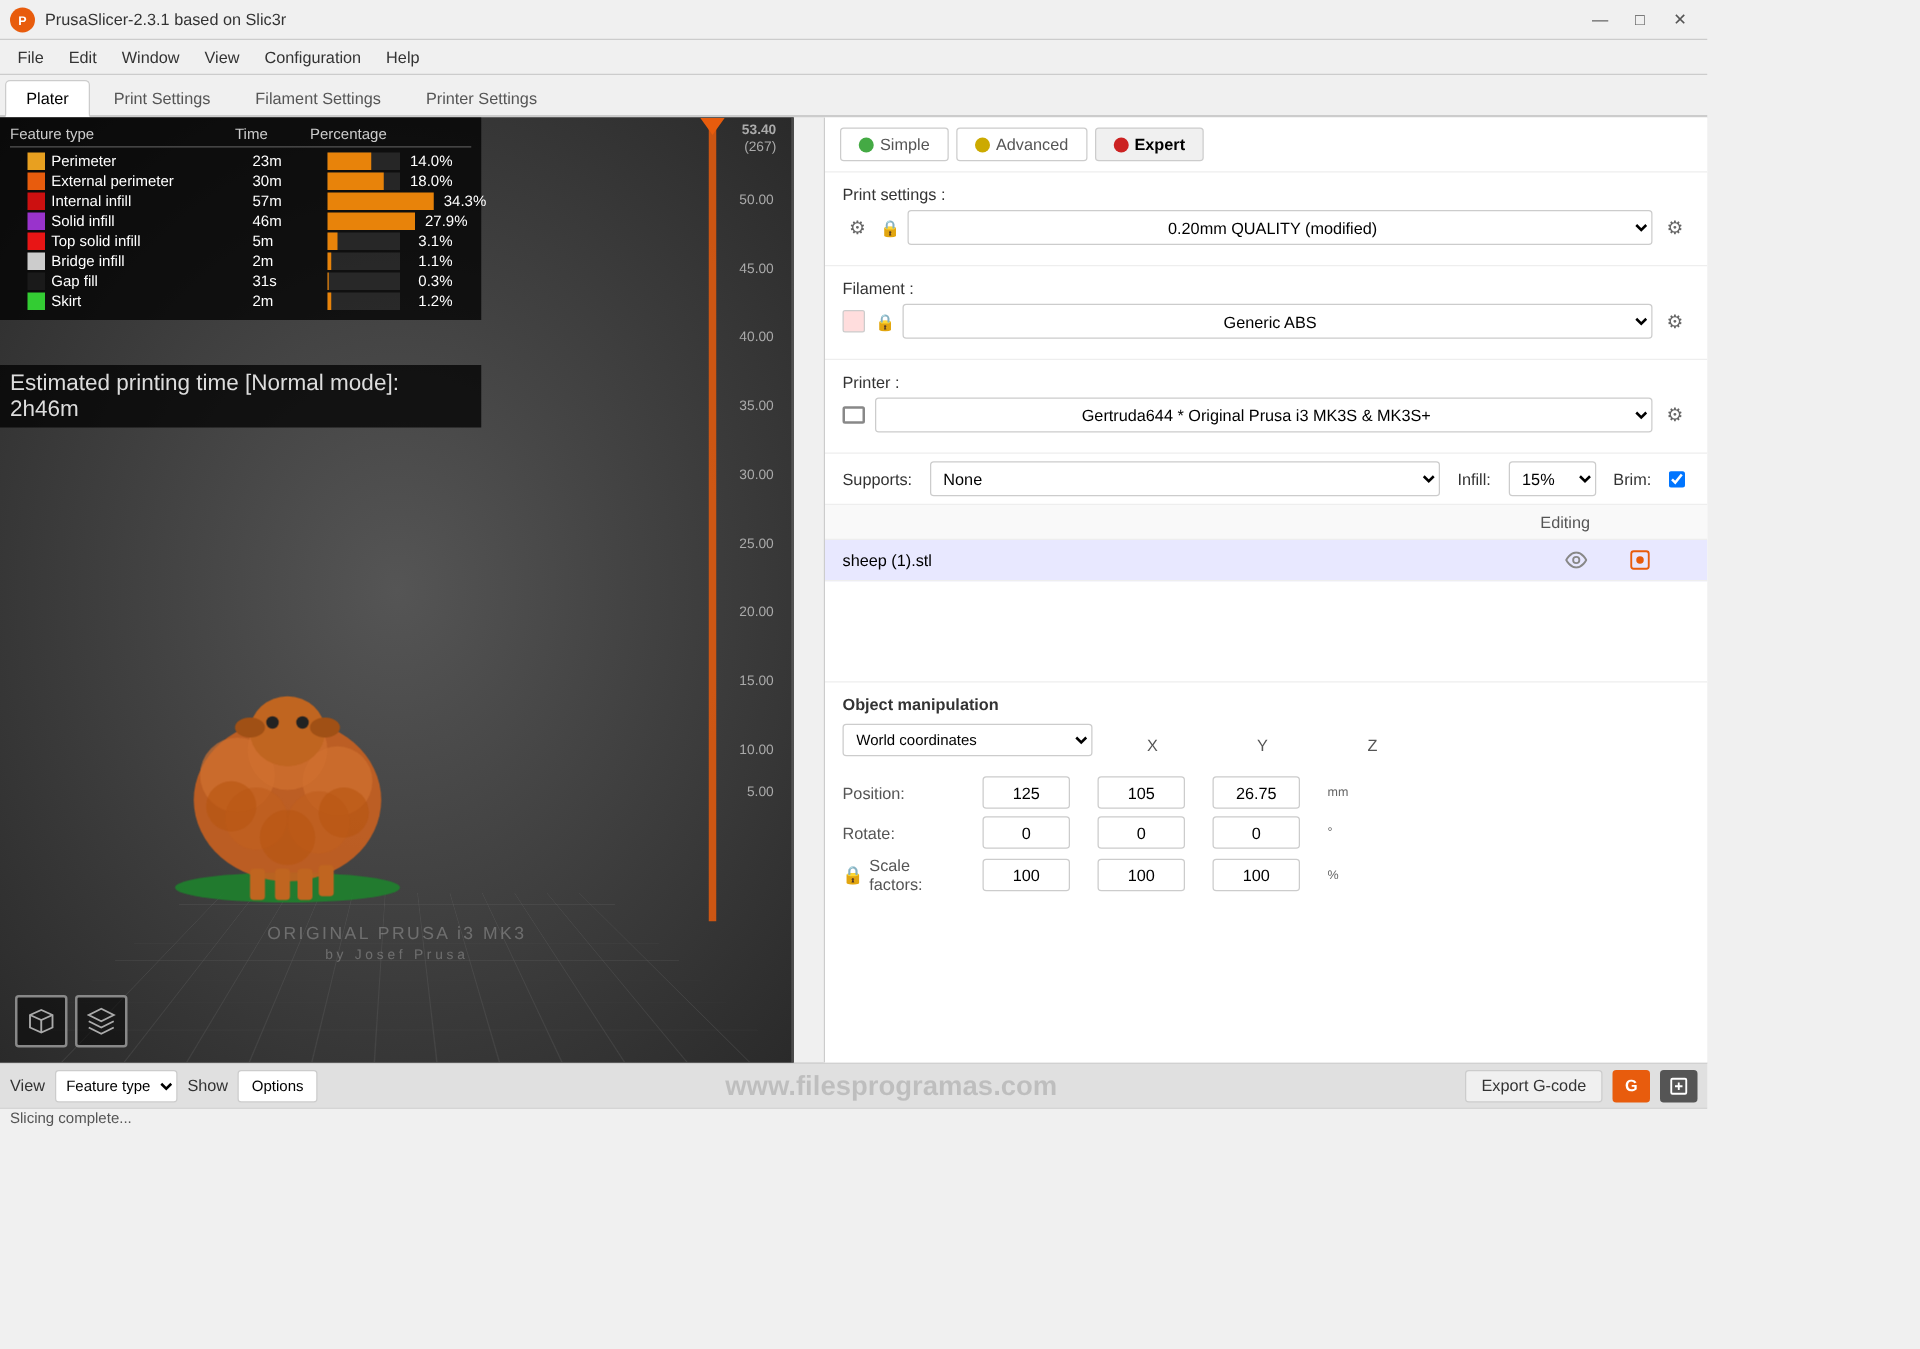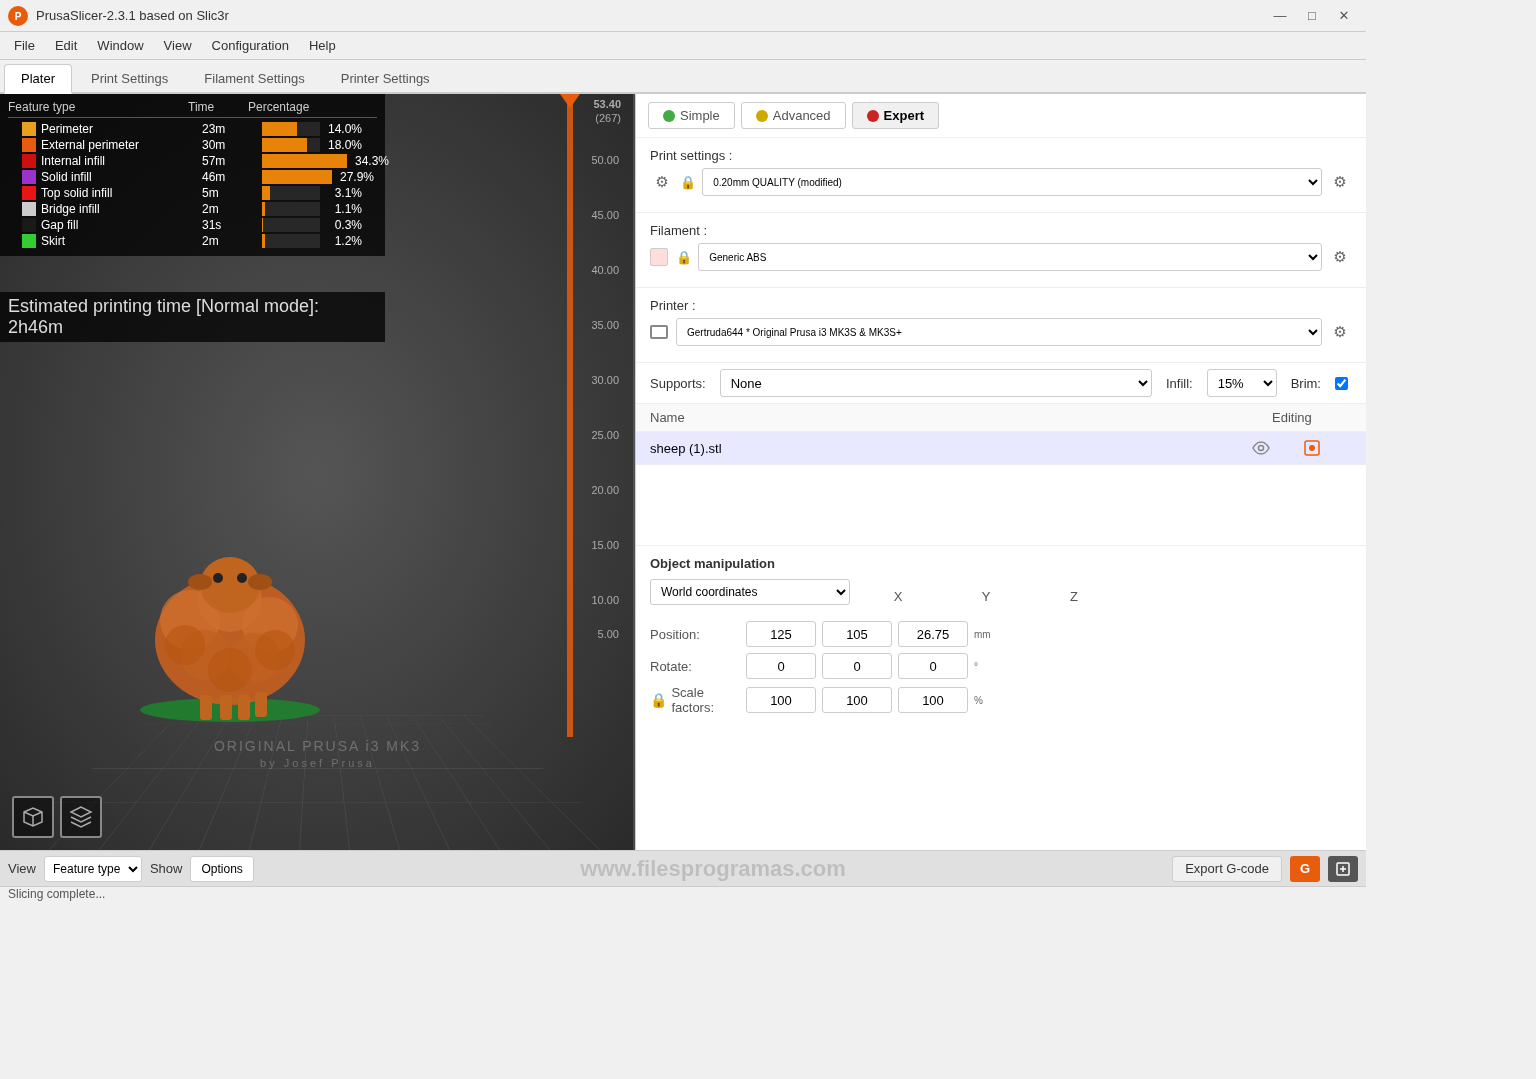--- a/index.html
+++ b/index.html
@@ -223,20 +223,21 @@
     }
 
     
     .right-panel {
       flex: 1;
       background: white;
       display: flex;
       flex-direction: column;
       border-left: 1px solid #ccc;
       overflow-y: auto;
+      margin-left: 24px;
     }
 
     .mode-buttons {
       display: flex;
       align-items: center;
       padding: 8px 12px;
       gap: 6px;
       border-bottom: 1px solid #eee;
     }
     .mode-btn {
@@ -276,23 +277,24 @@
       align-items: center;
       gap: 6px;
       margin-bottom: 6px;
     }
     .settings-select {
       flex: 1;
       height: 28px;
       border: 1px solid #ccc;
       border-radius: 3px;
       padding: 0 6px;
-      font-size: 10px;
+      font-size: 13px;
       background: white;
       cursor: pointer;
+      text-align: center;
     }
     .settings-gear {
       width: 24px; height: 24px;
       display: flex; align-items: center; justify-content: center;
       cursor: pointer;
       color: #666;
       font-size: 15px;
     }
     .lock-icon {
       color: #888;
@@ -391,21 +393,21 @@
     }
     .manipulation-title {
       font-size: 13px;
       font-weight: bold;
       color: #333;
       margin-bottom: 8px;
     }
     .manip-row {
       display: flex;
       align-items: center;
-      gap: 6px;
+      gap: 22px;
       margin-bottom: 6px;
     }
     .manip-label {
       width: 90px;
       font-size: 13px;
       color: #555;
     }
     .coord-input {
       width: 70px;
       height: 26px;
@@ -855,21 +857,20 @@
       <label>Infill:</label>
       <select class="infill-select">
         <option>15%</option>
       </select>
       <label>Brim:</label>
       <input type="checkbox" class="brim-check" checked="" style="">
     </div>
 
     <div class="object-list-section">
       <div class="object-list-header">
-        <span>Name</span>
         <span></span>
         <span>Editing</span>
       </div>
       <div class="object-list-row">
         <span>sheep (1).stl</span>
         <div class="obj-icon">
           <svg width="18" height="14" viewBox="0 0 18 14" fill="none" stroke="#888" stroke-width="1.5">
             <path d="M1 7s3-6 8-6 8 6 8 6-3 6-8 6-8-6-8-6z"></path>
             <circle cx="9" cy="7" r="2.5"></circle>
           </svg>

